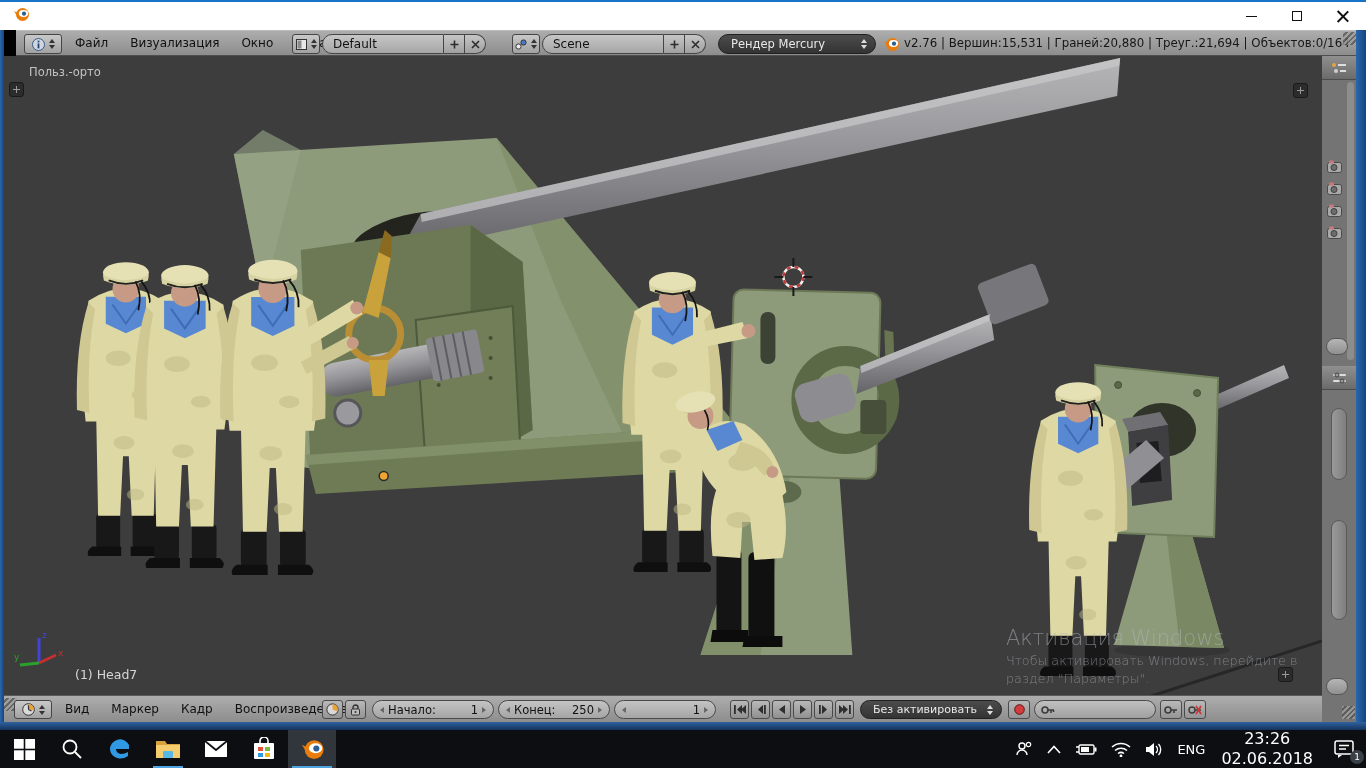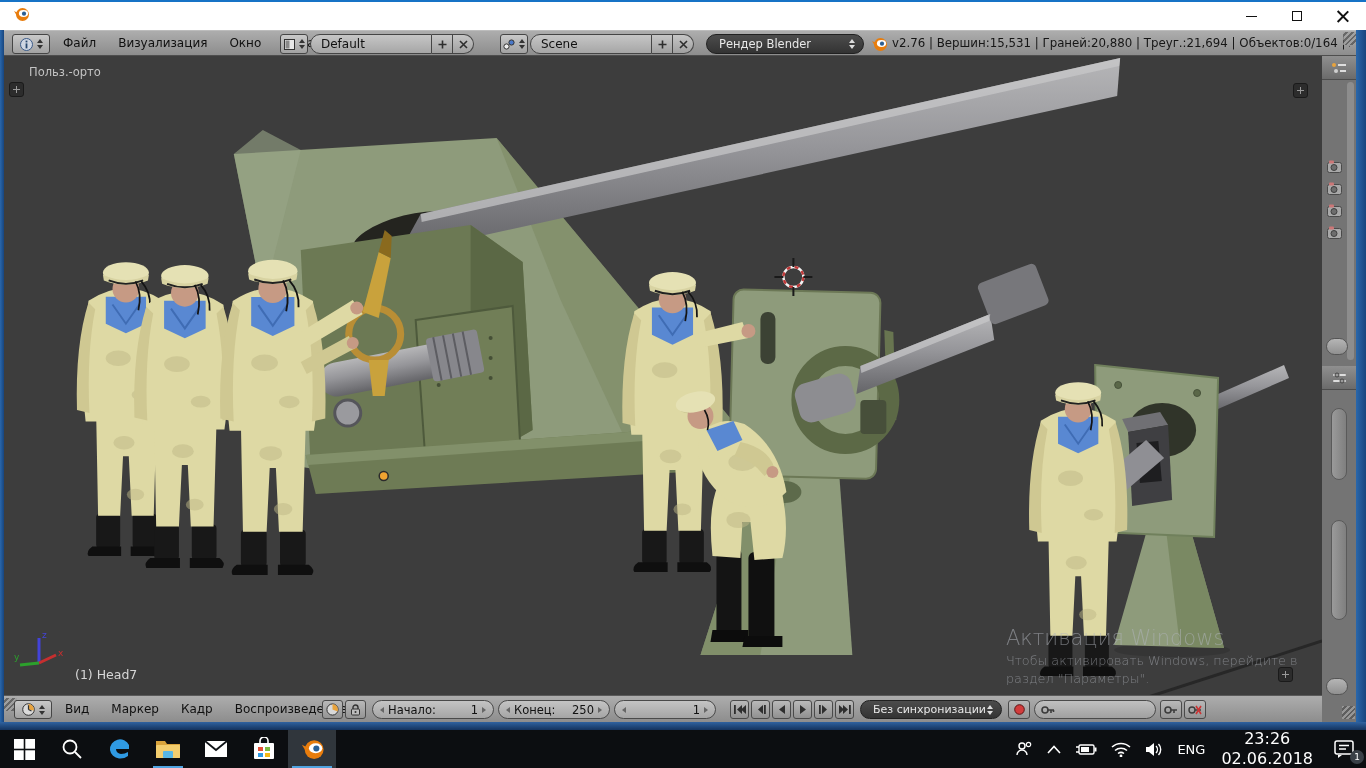--- a/index.html
+++ b/index.html
@@ -19,21 +19,21 @@
   .glyph-max { width:10px; height:10px; border:1px solid #111; }
   .glyph-close { position:relative; width:12px; height:12px; }
   .glyph-close::before,.glyph-close::after { content:""; position:absolute; left:5px; top:-1px;
     width:1.5px; height:15px; background:#111; }
   .glyph-close::before { transform:rotate(45deg); }
   .glyph-close::after { transform:rotate(-45deg); }
 
   
   .bar { position:absolute; background:linear-gradient(#adadad,#8d8d8d);
     border-top:1px solid #bcbcbc; border-bottom:1px solid #4e4e4e; }
-  .bl-header { top:30px; left:4px; right:10px; height:26px; }
+  .bl-header { top:30px; left:16px; right:10px; height:26px; }
   .menu-row { position:absolute; top:0; height:100%; display:flex; align-items:center; }
   .menu-item { padding:0 11px; font-size:12px; color:#101010; white-space:nowrap; }
   .wbtn { position:absolute; top:3px; height:20px; border:1px solid #454545; border-radius:3px;
     background:linear-gradient(#c9c9c9,#a2a2a2); display:flex; align-items:center;
     justify-content:center; gap:2px; }
   .spinner { display:flex; flex-direction:column; gap:2px; margin-left:2px; }
   .tri-up { width:0; height:0; border-left:3.5px solid transparent; border-right:3.5px solid transparent; border-bottom:4px solid #333; }
   .tri-dn { width:0; height:0; border-left:3.5px solid transparent; border-right:3.5px solid transparent; border-top:4px solid #333; }
   .idfield-group { position:absolute; top:3px; display:flex; }
   .idfield { height:20px; background:linear-gradient(#c6c6c6,#a6a6a6); border:1px solid #454545;
@@ -211,21 +211,21 @@
           </svg>
       </div>
       <div class="sqbtn last">
         <svg width="9" height="9" viewBox="0 0 9 9">
             <path d="M1,1 L8,8 M8,1 L1,8" stroke="#2e2e2e" stroke-width="1.6"></path>
           </svg>
       </div>
     </div>
 
     <div class="dark-select" style="left:702px;width:158px;">
-      <span>Рендер Blender</span>
+      <span>Рендер Mercury</span>
       <span class="spinner" style="margin-left:auto;">
           <span class="tri-up"></span>
           <span class="tri-dn"></span>
         </span>
     </div>
 
     <span style="position:absolute;left:866px;top:4px;">
       <svg width="18" height="18" viewBox="0 0 18 18">
         <path d="M2,6 L8,9 L5,11 Z" fill="#e87d0d"></path>
         <circle cx="10.5" cy="9.5" r="6.5" fill="#e87d0d"></circle>
@@ -534,21 +534,21 @@
           </div>
         <div class="pbtn">
             <svg width="12" height="9" viewBox="0 0 12 9">
               <polygon points="0,0 5,4.5 0,9" fill="#2e2e2e"></polygon>
               <polygon points="4,0 9,4.5 4,9" fill="#2e2e2e"></polygon>
               <rect x="10" y="0" width="1.8" height="9" fill="#2e2e2e"></rect>
             </svg>
           </div>
       </div>
       <div class="dark-select" style="left:856px;width:142px;top:4px;height:19px;">
-        <span style="font-size:11px;">Без синхронизации</span>
+        <span style="font-size:11px;">Без активировать</span>
         <span class="spinner" style="margin-left:auto;">
             <span class="tri-up"></span>
             <span class="tri-dn"></span>
           </span>
       </div>
       <div class="tbtn" style="left:1004px;width:22px;">
         <svg width="11" height="11" viewBox="0 0 11 11">
           <circle cx="5.5" cy="5.5" r="4.8" fill="#d23c3c" stroke="#5a1616"></circle>
         </svg>
       </div>

